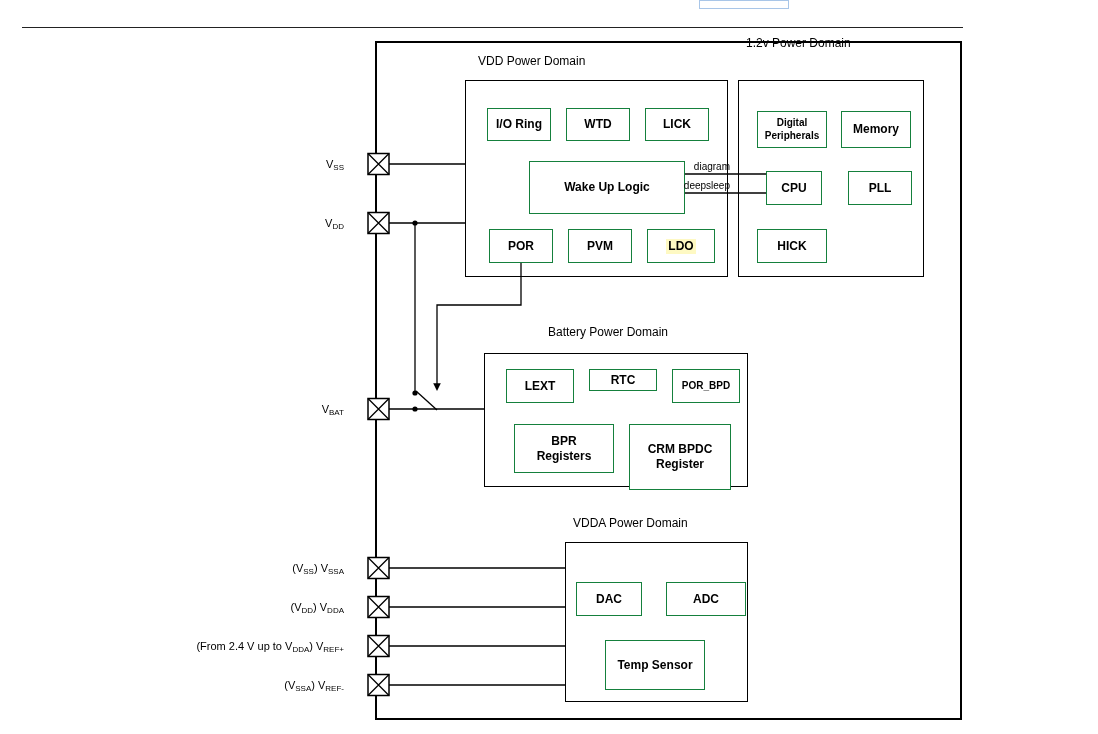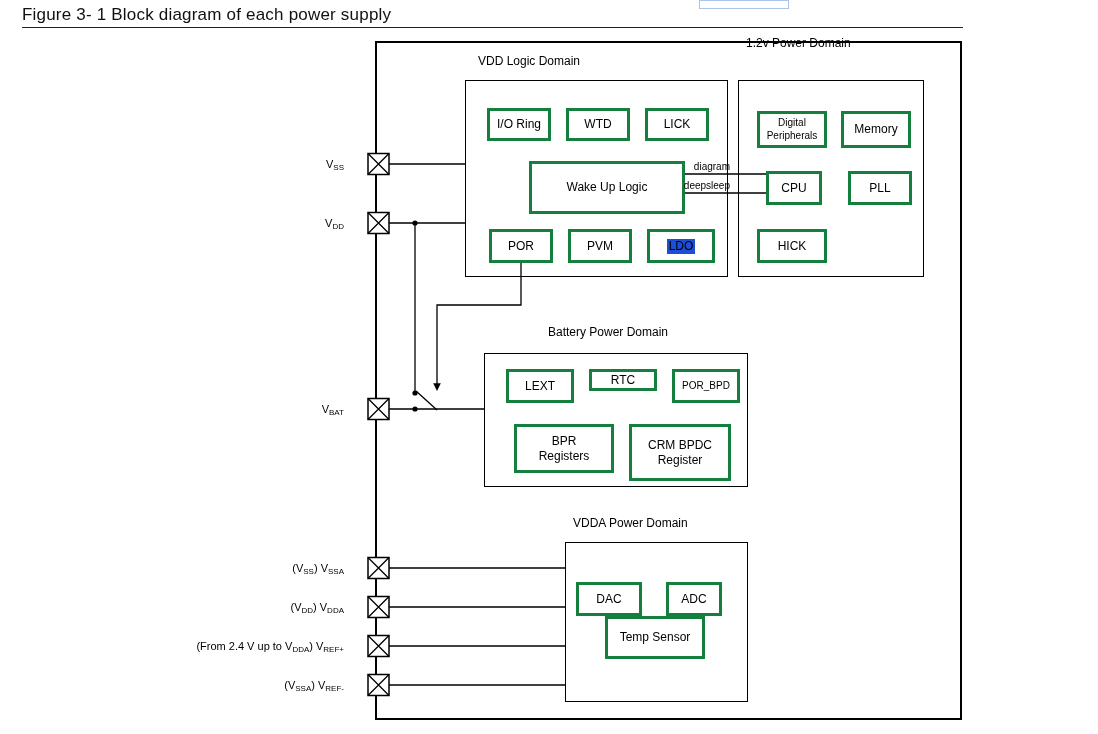--- a/index.html
+++ b/index.html
@@ -11,39 +11,38 @@
   .title-rule { position: absolute; left: 22px; top: 27px; width: 941px; border-top: 1.6px solid #222; }
   .blue-artifact { position: absolute; left: 699px; top: 0; width: 90px; height: 9px; border: 1px solid #a9c6e8; }
 
   .outer { position: absolute; left: 375px; top: 41px; width: 587px; height: 679px; border: 2px solid #000; background: transparent; }
 
   .wires { position: absolute; left: 0; top: 0; }
 
   .dom-box { position: absolute; border: 1px solid #000; background: transparent; }
   .dom-label { position: absolute; font-size: 12px; white-space: nowrap; }
 
-  .blk { position: absolute; border: 3px solid #15803d; background: #fff;
+  .blk { position: absolute; border: 1px solid #15803d; background: #fff;
          display: flex; align-items: center; justify-content: center;
-         text-align: center; font-size: 12px; line-height: 1.25; }
+         text-align: center; font-size: 12px; line-height: 1.25; font-weight: bold; }
   .blk.small { font-size: 10px; }
 
   .sig { position: absolute; font-size: 10px; white-space: nowrap; }
 
   .pin-label { position: absolute; right: 754px; height: 18px; line-height: 18px;
                font-size: 11px; white-space: nowrap; }
   .pin-label .sub { font-size: 8px; vertical-align: -2px; }
 
-  .hl { background: #1d4ed8; padding: 0 2px; text-align: right; }
+  .hl { background: #fef9c3; padding: 0 2px; text-align: right; }
 </style>
 </head>
 <body>
 
 <div class="page">
 
-  <div class="fig-title">Figure 3- 1 Block diagram of each power supply</div>
   <div class="title-rule"></div>
   <div class="blue-artifact"></div>
 
   <div class="outer"></div>
 
   <svg class="wires" width="1098" height="734" viewBox="0 0 1098 734">
     <g stroke="#000" stroke-width="1.3" fill="none">
       <path d="M389 164 H465"></path>
       <path d="M389 223 H465"></path>
       <path d="M415 223 V393"></path>
@@ -95,21 +94,21 @@
         <rect x="368" y="635.5" width="21" height="21" fill="#fff" stroke-width="1.5"></rect>
         <path d="M368 635.5 L389 656.5 M389 635.5 L368 656.5" stroke-width="1.3"></path>
       </g>
       <g>
         <rect x="368" y="674.5" width="21" height="21" fill="#fff" stroke-width="1.5"></rect>
         <path d="M368 674.5 L389 695.5 M389 674.5 L368 695.5" stroke-width="1.3"></path>
       </g>
     </g>
   </svg>
 
-  <div class="dom-label" style="left:478px;top:54px">VDD Logic Domain</div>
+  <div class="dom-label" style="left:478px;top:54px">VDD Power Domain</div>
   <div class="dom-box" style="left:465px;top:80px;width:263px;height:197px"></div>
   <div class="blk" style="left:487px;top:108px;width:64px;height:33px">I/O Ring</div>
   <div class="blk" style="left:566px;top:108px;width:64px;height:33px">WTD</div>
   <div class="blk" style="left:645px;top:108px;width:64px;height:33px">LICK</div>
   <div class="blk" style="left:529px;top:161px;width:156px;height:53px">Wake Up Logic</div>
   <div class="blk" style="left:489px;top:229px;width:64px;height:34px">POR</div>
   <div class="blk" style="left:568px;top:229px;width:64px;height:34px">PVM</div>
   <div class="blk" style="left:647px;top:229px;width:68px;height:34px">
     <span class="hl">LDO</span>
   </div>
@@ -124,27 +123,27 @@
 
   <div class="sig" style="right:368px;top:161px">diagram</div>
   <div class="sig" style="right:368px;top:180px">deepsleep</div>
 
   <div class="dom-label" style="left:548px;top:325px">Battery Power Domain</div>
   <div class="dom-box" style="left:484px;top:353px;width:264px;height:134px"></div>
   <div class="blk" style="left:506px;top:369px;width:68px;height:34px">LEXT</div>
   <div class="blk" style="left:589px;top:369px;width:68px;height:22px">RTC</div>
   <div class="blk small" style="left:672px;top:369px;width:68px;height:34px">POR_BPD</div>
   <div class="blk" style="left:514px;top:424px;width:100px;height:49px;padding:8px 14px">BPR Registers</div>
-  <div class="blk" style="left:629px;top:424px;width:102px;height:57px;padding:0 10px">CRM BPDC Register</div>
+  <div class="blk" style="left:629px;top:424px;width:102px;height:66px;padding:0 10px">CRM BPDC Register</div>
 
   <div class="dom-label" style="left:573px;top:516px">VDDA Power Domain</div>
   <div class="dom-box" style="left:565px;top:542px;width:183px;height:160px"></div>
   <div class="blk" style="left:576px;top:582px;width:66px;height:34px">DAC</div>
-  <div class="blk" style="left:666px;top:582px;width:56px;height:34px">ADC</div>
-  <div class="blk" style="left:605px;top:616px;width:100px;height:43px">Temp Sensor</div>
+  <div class="blk" style="left:666px;top:582px;width:80px;height:34px">ADC</div>
+  <div class="blk" style="left:605px;top:640px;width:100px;height:50px">Temp Sensor</div>
 
   <div class="pin-label" style="top:155px"><span>V</span><span class="sub">SS</span></div>
   <div class="pin-label" style="top:214px"><span>V</span><span class="sub">DD</span></div>
   <div class="pin-label" style="top:400px"><span>V</span><span class="sub">BAT</span></div>
   <div class="pin-label" style="top:559px"><span>(V</span><span class="sub">SS</span><span>) V</span><span class="sub">SSA</span></div>
   <div class="pin-label" style="top:598px"><span>(V</span><span class="sub">DD</span><span>) V</span><span class="sub">DDA</span></div>
   <div class="pin-label" style="top:637px"><span>(From 2.4 V up to V</span><span class="sub">DDA</span><span>) V</span><span class="sub">REF+</span></div>
   <div class="pin-label" style="top:676px"><span>(V</span><span class="sub">SSA</span><span>) V</span><span class="sub">REF-</span></div>
 
 </div>

